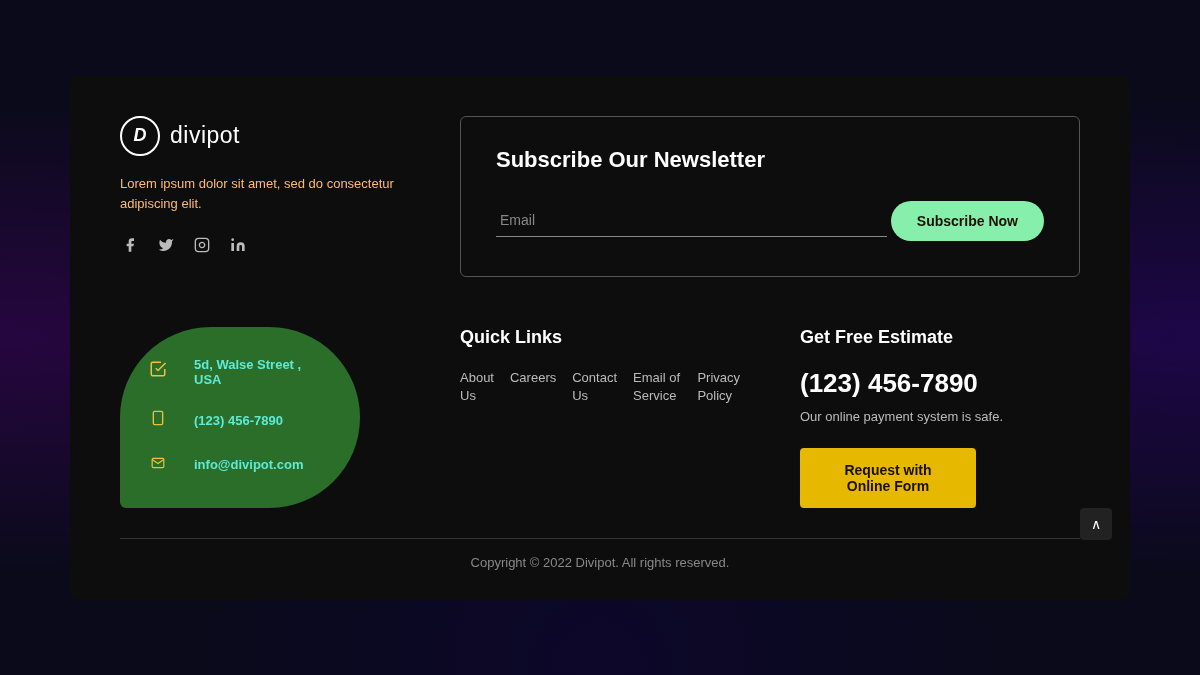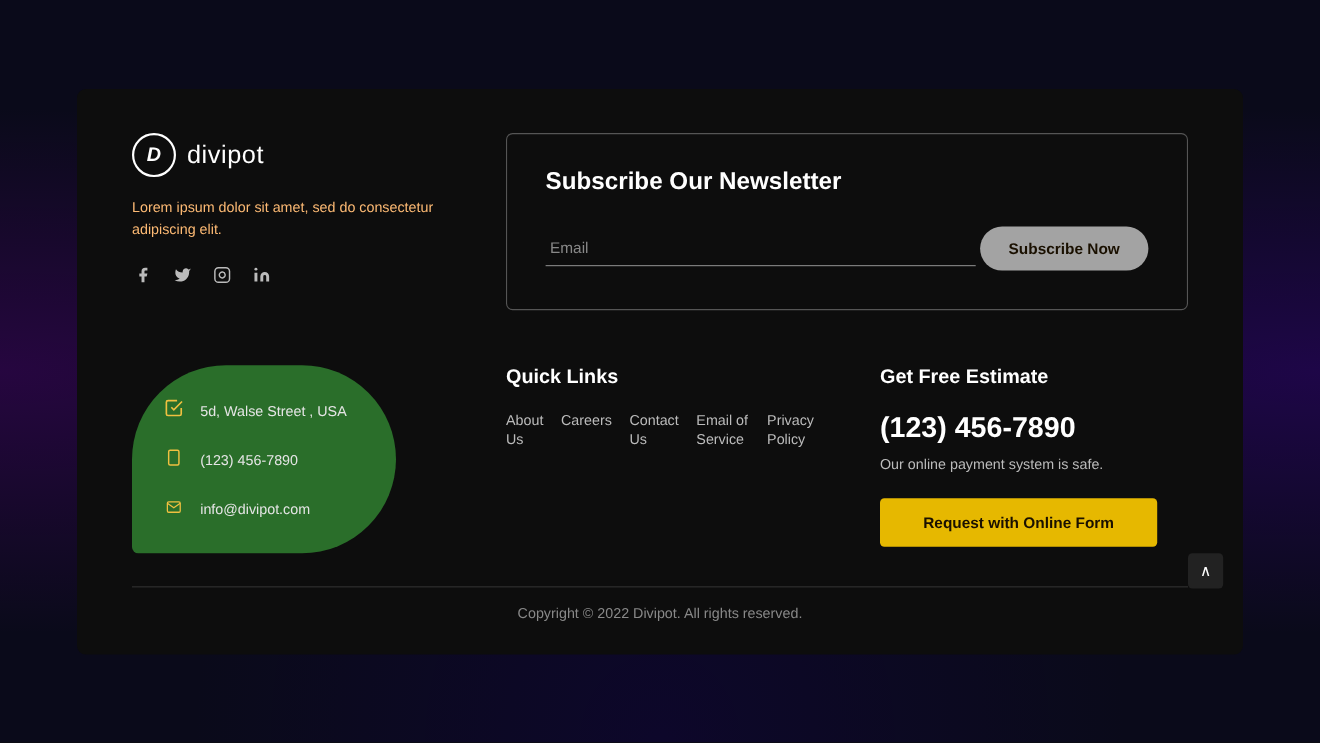--- a/index.html
+++ b/index.html
@@ -131,21 +131,21 @@
       border-bottom: 1px solid #888;
       color: #ccc;
       font-size: 14px;
       padding: 8px 4px;
       outline: none;
     }
 
     .email-input::placeholder { color: #888; }
 
     .subscribe-btn {
-      background: #a3a3a3;
+      background: #86efac;
       color: #1a1000;
       border: none;
       border-radius: 30px;
       padding: 12px 26px;
       font-size: 14px;
       font-weight: 700;
       cursor: pointer;
       white-space: nowrap;
       flex-shrink: 0;
     }
@@ -176,23 +176,24 @@
 
     .contact-icon {
       color: #f0c040;
       font-size: 18px;
       flex-shrink: 0;
       width: 20px;
       text-align: center;
     }
 
     .contact-text {
-      color: #e5e5e5;
+      color: #5eead4;
       font-size: 13px;
-      font-weight: 400;
+      font-weight: 700;
+      margin-left: 12px;
     }
 
     
     .quick-links-col {
       flex: 1;
       padding-left: 60px;
     }
 
     .col-title {
       color: #fff;
@@ -235,21 +236,21 @@
 
     .request-btn {
       background: #e6b800;
       color: #1a1000;
       border: none;
       border-radius: 4px;
       padding: 14px 24px;
       font-size: 14px;
       font-weight: 700;
       cursor: pointer;
-      width: 252px;
+      width: 176px;
     }
 
     
     .divider {
       border: none;
       border-top: 1px solid #333;
       margin: 10px 0 16px 0;
     }
 
     

